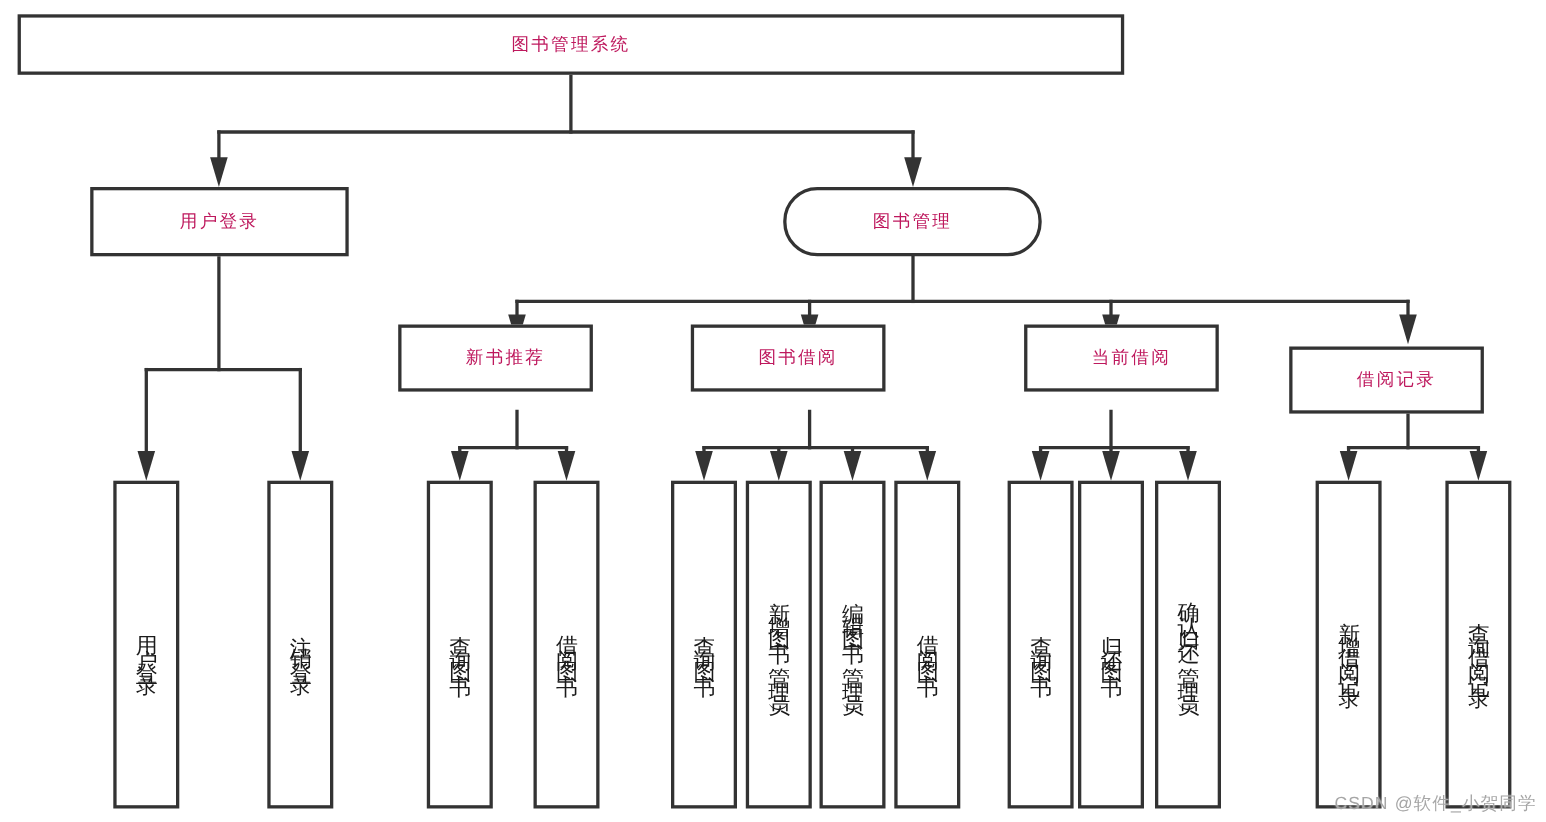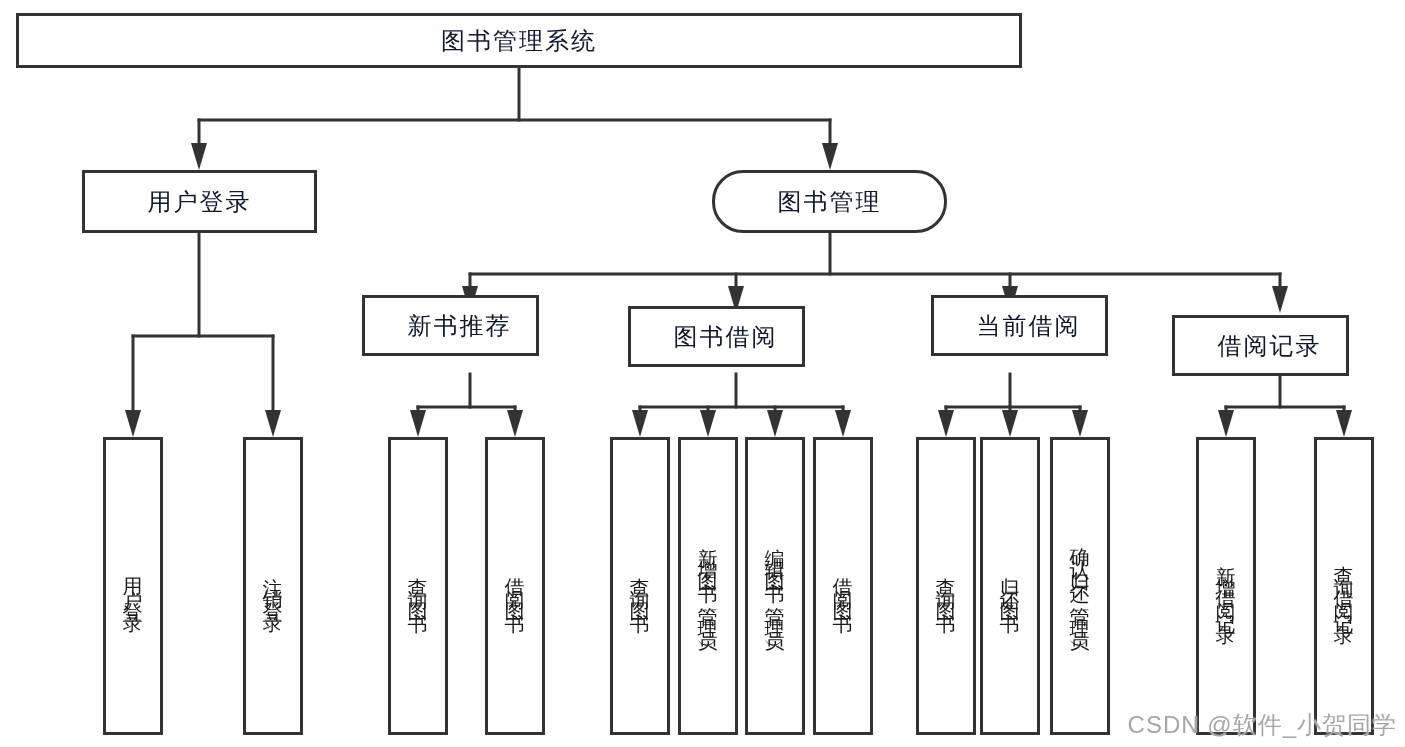--- a/index.html
+++ b/index.html
@@ -25,32 +25,32 @@
     pointer-events: none;
   }
   .node {
     position: absolute;
     box-sizing: border-box;
     border: 3px solid #333333;
     background: #ffffff;
     display: flex;
     align-items: center;
     justify-content: center;
-    color: #0f172a;
-    font-size: 24px;
+    color: #be185d;
+    font-size: 16px;
     letter-spacing: 2px;
     text-align: center;
     z-index: 2;
   }
   .node.root    { left: 16px;   top: 13px;  width: 1006px; height: 55px; }
   .node.lv2-a   { left: 82px;   top: 170px; width: 235px;  height: 63px; }
   .node.lv2-b   { left: 712px;  top: 170px; width: 235px;  height: 63px; border-radius: 31px; }
   .node.lv3     { top: 295px;   width: 177px; height: 61px; padding-left: 18px; }
   .node.lv3-a   { left: 362px; }
-  .node.lv3-b   { left: 628px; margin-top: 11px; }
+  .node.lv3-b   { left: 628px; }
   .node.lv3-c   { left: 902px; margin-left: 29px; }
   .node.lv3-d   { left: 1172px; margin-top: 20px; }
   .leaf {
     position: absolute;
     box-sizing: border-box;
     border: 3px solid #333333;
     background: #ffffff;
     top: 437px;
     width: 60px;
     height: 298px;
@@ -75,21 +75,21 @@
   .leaf.p8  { left: 813px; }
   .leaf.p9  { left: 916px; }
   .leaf.p10 { left: 980px; }
   .leaf.p11 { left: 1050px; }
   .leaf.p12 { left: 1196px; }
   .leaf.p13 { left: 1314px; }
   .watermark {
     position: absolute;
     right: 8px;
     bottom: 6px;
-    font-size: 24px;
+    font-size: 16px;
     color: #a6a6a6;
     text-shadow: 0 0 2px #ffffff;
     letter-spacing: 1px;
     z-index: 5;
     white-space: nowrap;
   }
   svg .wire {
     stroke: #333333;
     stroke-width: 3;
     stroke-linecap: square;

